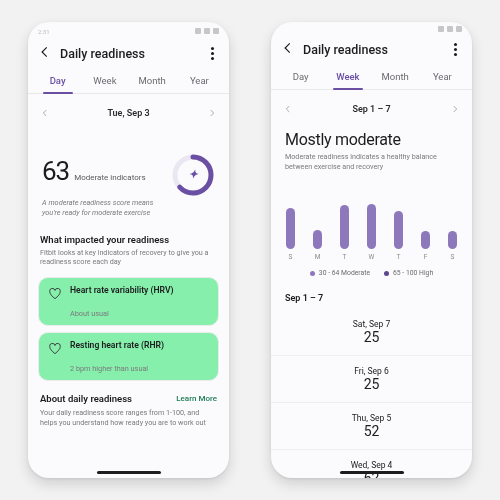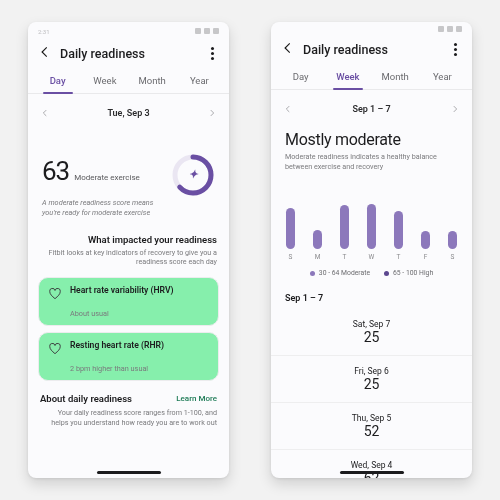--- a/index.html
+++ b/index.html
@@ -1,19 +1,19 @@
 <!DOCTYPE html>
 <html><head>
 <meta charset="utf-8">
 <style>
   * { box-sizing: border-box; margin: 0; padding: 0; font-family: -apple-system, Roboto, Arial, sans-serif; }
   body { background: #f2f2f2; width: 500px; height: 500px; overflow: hidden; }
   .stage { display: flex; gap: 42px; padding: 22px 28px; }
   .phone {
-    width: 222px; height: 456px; background: #fbfbfd; border-radius: 8px;
+    width: 222px; height: 456px; background: #fbfbfd; border-radius: 21px;
     box-shadow: 0 6px 14px rgba(0,0,0,.14), 0 1px 3px rgba(0,0,0,.08);
     position: relative; overflow: hidden; display: flex; flex-direction: column;
   }
   .statusbar { height: 14px; display:flex; align-items:center; justify-content:space-between; padding: 4px 10px 0; font-size:6px; color:#bdbdbf; }
   .sb-right { display:flex; gap:3px; }
   .sb-ic { width:6px; height:6px; background:#c7c7c9; border-radius:1px; }
   .header { display:flex; align-items:center; padding: 8px 10px 6px; gap:8px; }
   .back svg { width:14px; height:14px; stroke:#1a1a1a; }
   .title { font-size: 12.5px; font-weight: 500; color:#1c1c1e; flex:1; }
   .more { width:14px; display:flex; flex-direction:column; gap:2px; align-items:center; }
@@ -27,21 +27,21 @@
   .date { font-size:9px; font-weight:600; color:#2c2c2e; }
   .scorewrap { display:flex; align-items:center; padding: 4px 14px 10px; gap:6px; }
   .scoreblock { flex:1; }
   .scoretop { display:flex; align-items:baseline; gap:5px; }
   .scorenum { font-size:26px; font-weight:400; color:#1c1c1e; letter-spacing:-1px;margin-top:24px; }
   .scorelabel { font-size:8px; color:#5a5a5d; }
   .scoredesc { font-size:7.3px; color:#7a7a7d; line-height:1.35; margin-top:12px; max-width:120px;font-style:italic; }
   .ring { width:44px; height:44px; position:relative; }
   .ring svg { transform: rotate(-90deg); }
   .ring .glyph { position:absolute; inset:0; display:flex; align-items:center; justify-content:center; font-size:11px; color:#6a4fa3; font-style:italic; font-weight:600; }
-  .sect { padding: 6px 12px 4px; text-align: right; }
+  .sect { padding: 6px 12px 4px; }
   .sect-h { font-size:9.5px; font-weight:600; color:#1c1c1e; margin-bottom:3px; }
   .sect-p { font-size:7.2px; color:#7a7a7d; line-height:1.35; }
   .card { margin: 6px 10px 0; border:1px solid #ececee; border-radius:10px; padding:7px 9px; display:flex; gap:8px; background:#86efac; align-items:flex-start; }
   .card .ic { width:14px; height:14px; flex:0 0 14px; margin-top:1px; }
   .card .ic svg { width:14px; height:14px; stroke:#3a3a3c; fill:none; stroke-width:1.6; }
   .card .ct { font-size:8.6px; font-weight:600; color:#1c1c1e; }
   .card .cs { font-size:7.3px; color:#7a7a7d; margin-top:14px; }
   .aboutrow { display:flex; justify-content:space-between; align-items:center; padding:12px 12px 4px; }
   .about-h { font-size:9.5px; font-weight:600; color:#1c1c1e; }
   .learn { font-size:8px; color:#1e7b56; font-weight:500; }
@@ -103,21 +103,21 @@
           </svg></span>
       <span class="date">Tue, Sep 3</span>
       <span class="chev"><svg viewBox="0 0 24 24" fill="none" stroke-width="2">
             <path d="M9 5 L16 12 L9 19"></path>
           </svg></span>
     </div>
     <div class="scorewrap">
       <div class="scoreblock">
         <div class="scoretop">
           <span class="scorenum">63</span>
-          <span class="scorelabel">Moderate exercise</span>
+          <span class="scorelabel">Moderate indicators</span>
         </div>
         <div class="scoredesc">A moderate readiness score means you're ready for moderate exercise</div>
       </div>
       <div class="ring">
         <svg width="44" height="44" viewBox="0 0 44 44">
           <circle cx="22" cy="22" r="18" stroke="#eae6f2" stroke-width="5" fill="none"></circle>
           <circle cx="22" cy="22" r="18" stroke="#6a4fa3" stroke-width="5" fill="none" stroke-linecap="round" stroke-dasharray="113" stroke-dashoffset="42"></circle>
         </svg>
         <div class="glyph">✦</div>
       </div>

